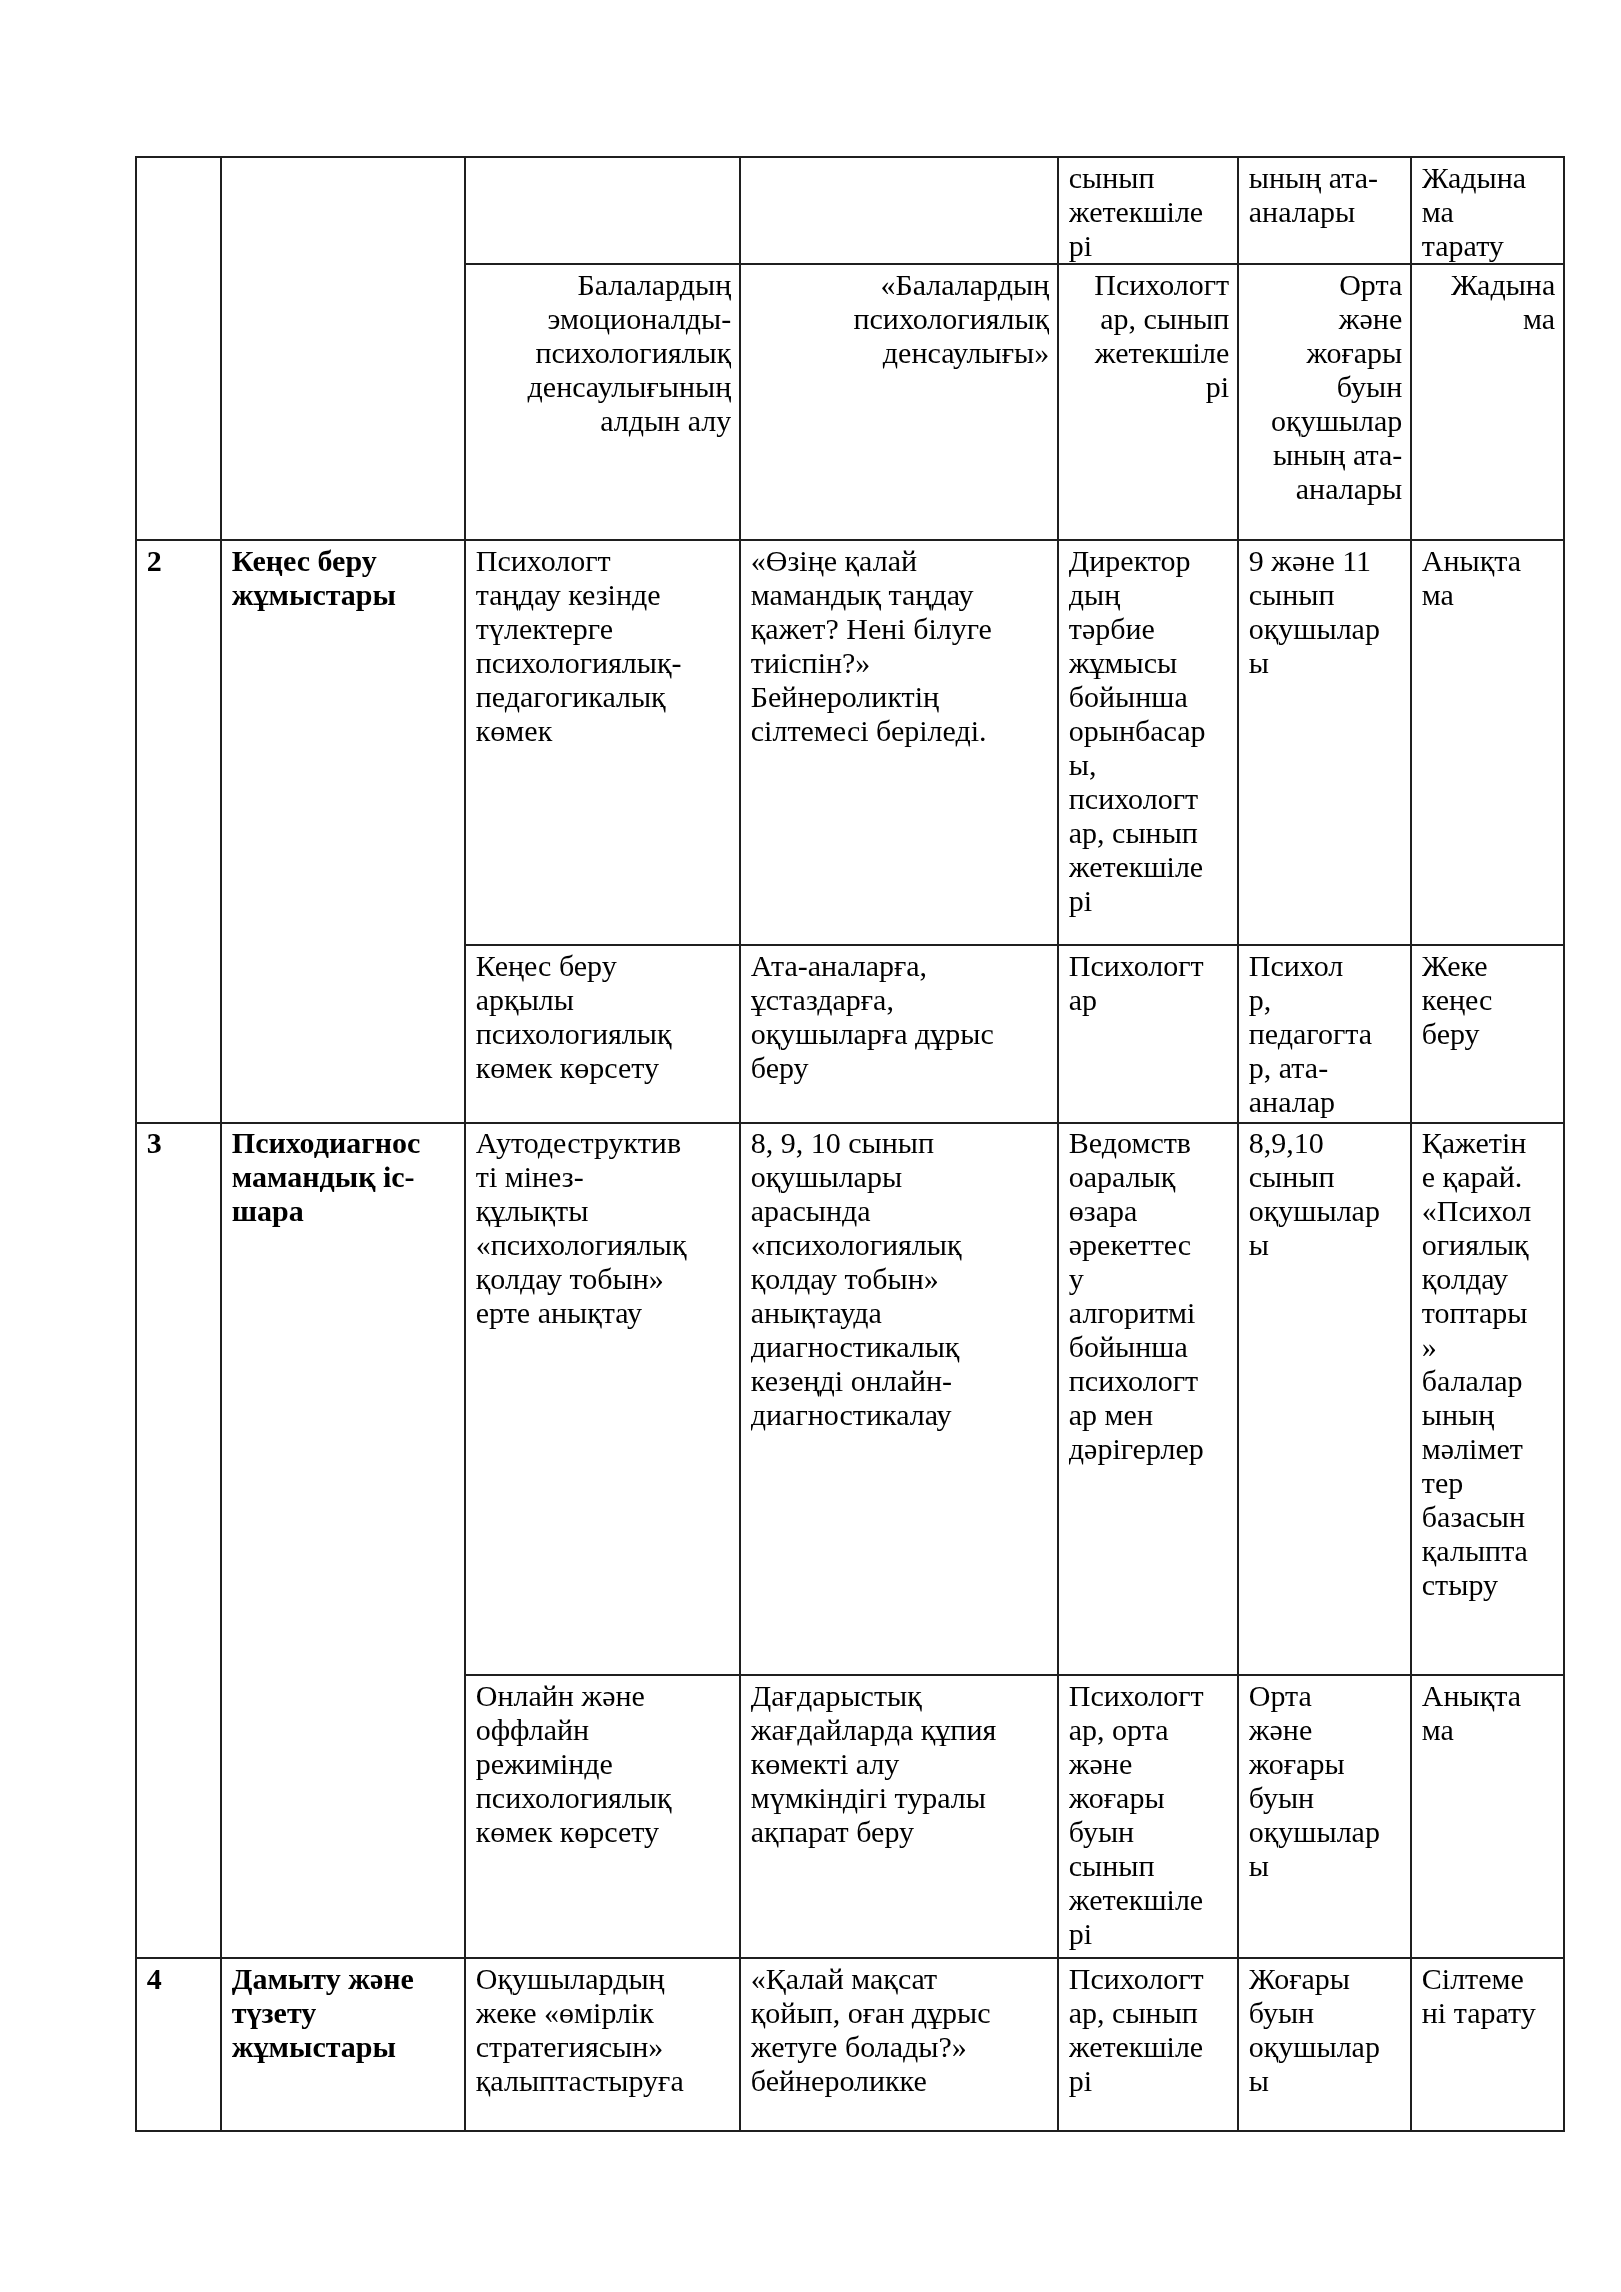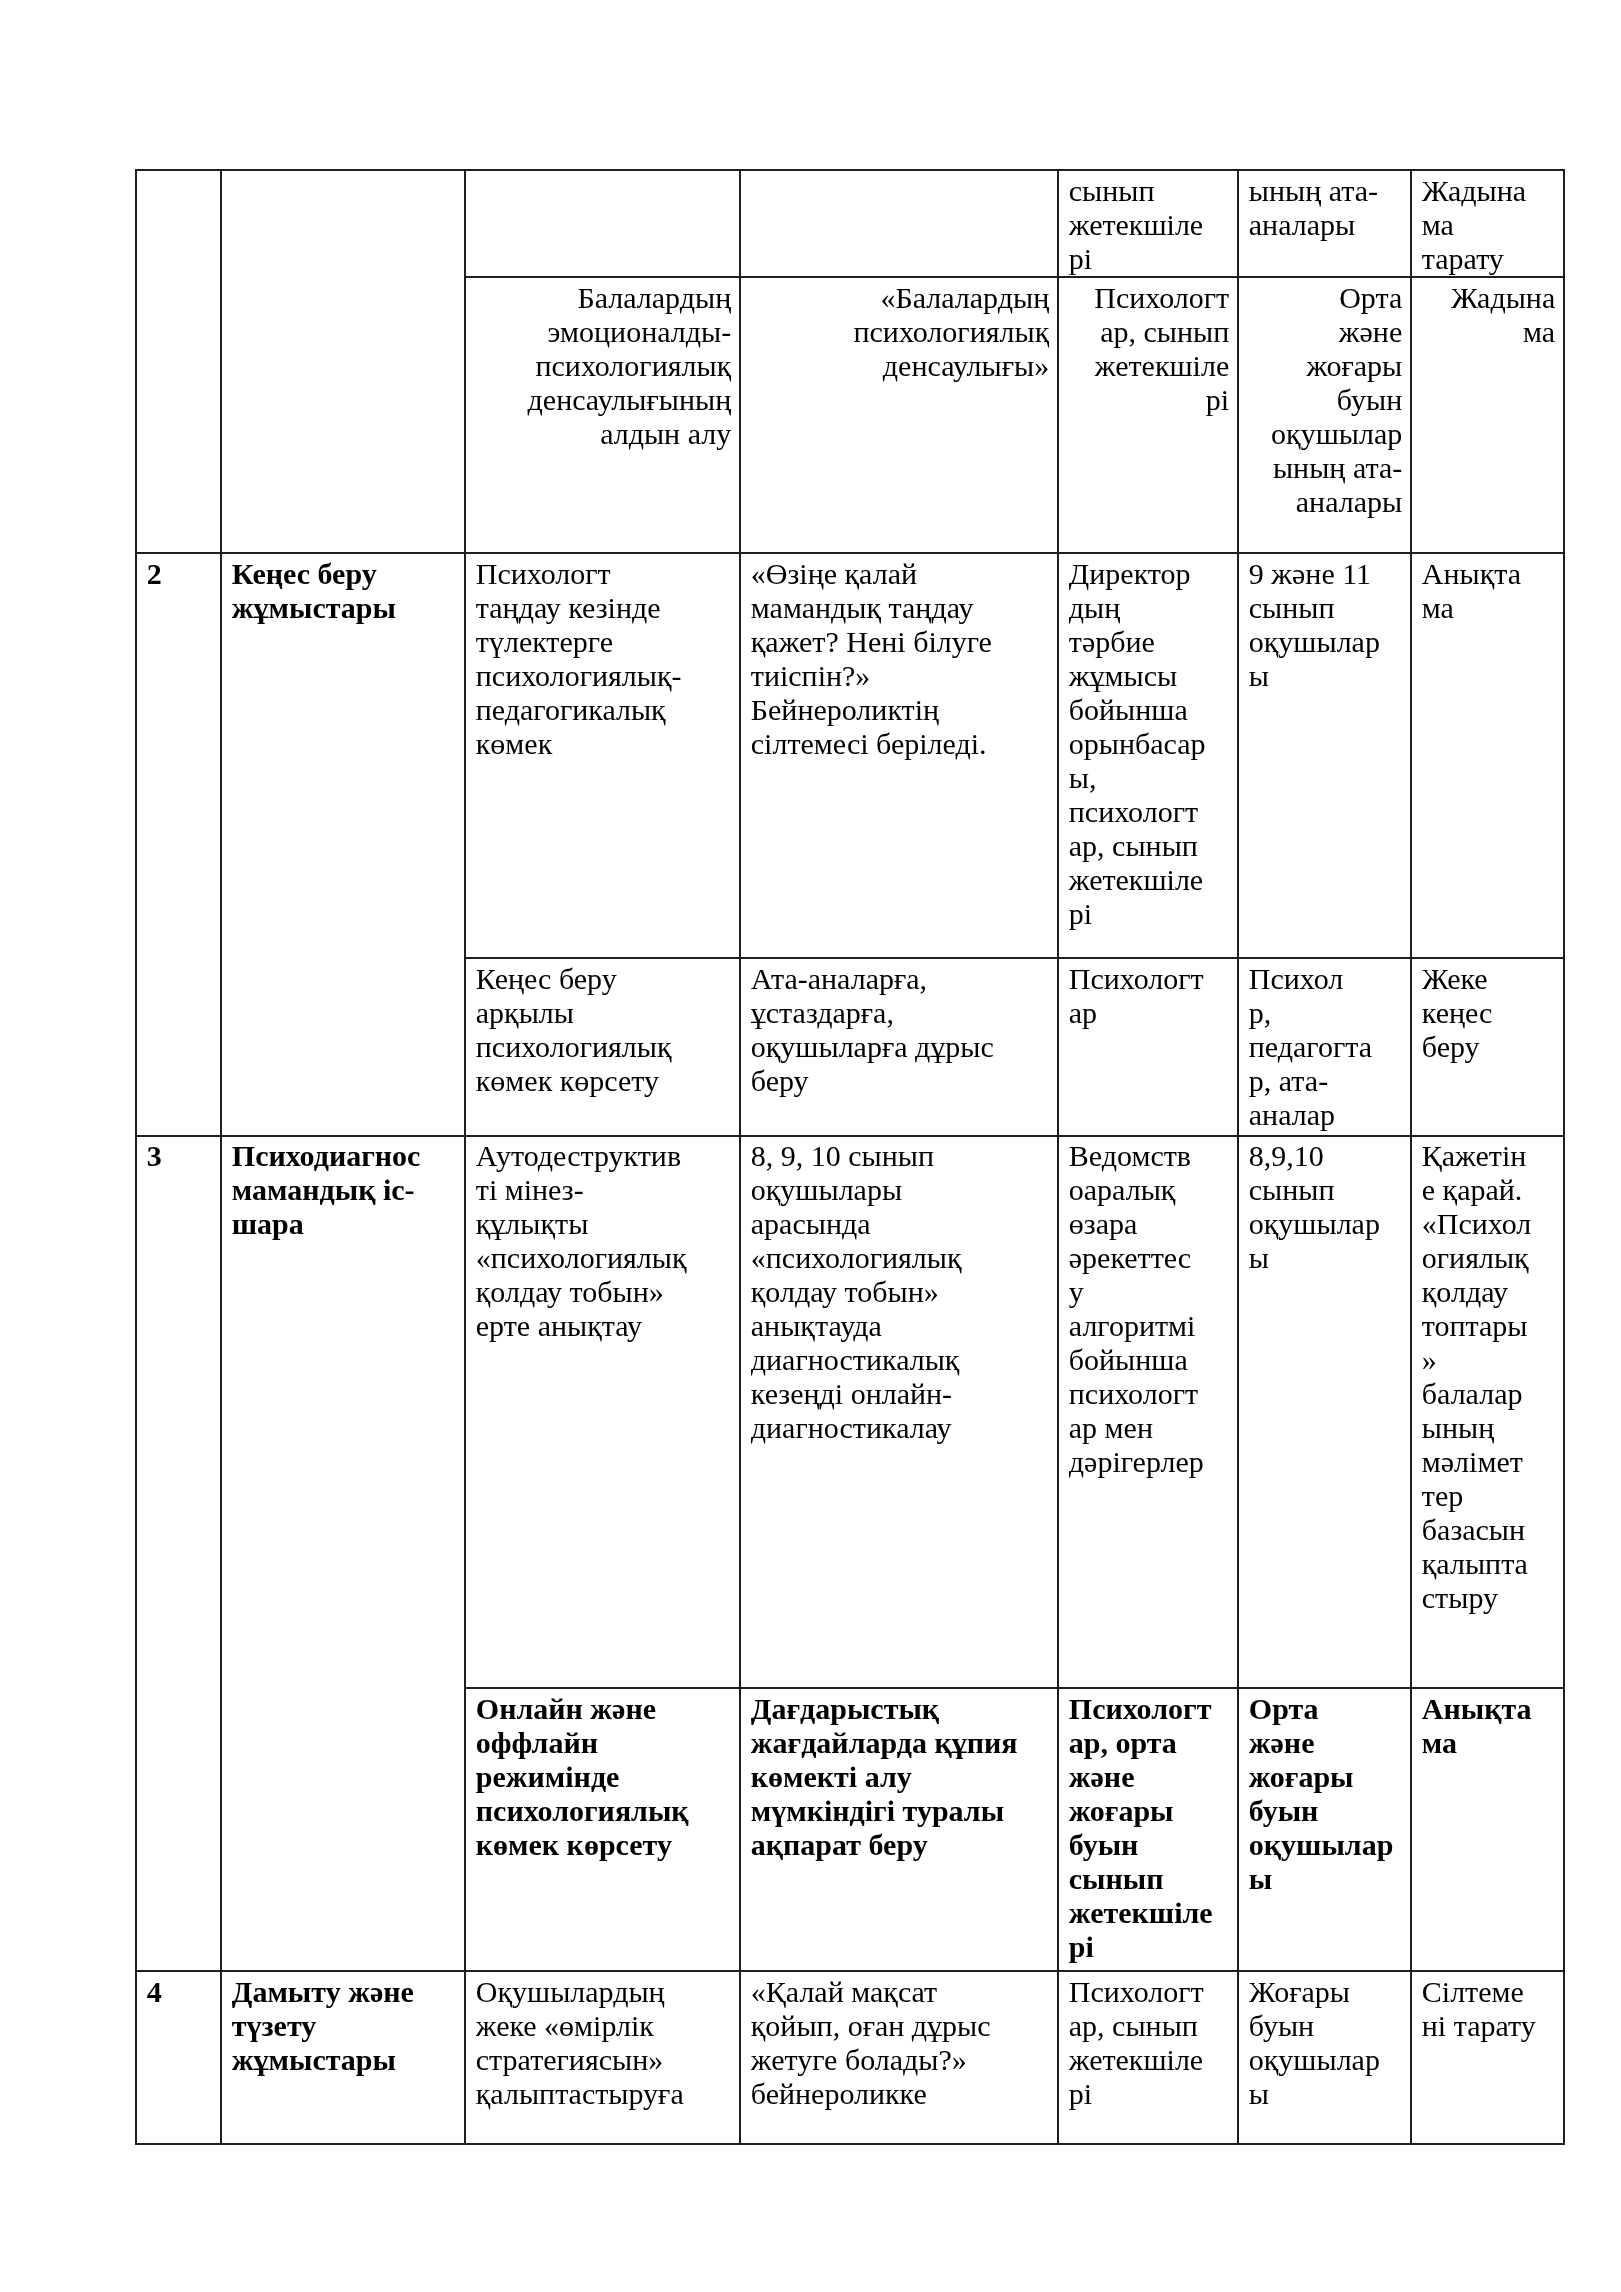--- a/index.html
+++ b/index.html
@@ -8,21 +8,21 @@
     width:1621px;
     height:2293px;
     background:#ffffff;
     font-family:"Liberation Serif","DejaVu Serif",serif;
     color:#000000;
     overflow:hidden;
   }
   table.doc{
     position:absolute;
     left:135px;
-    top:169px;
+    top:156px;
     width:1429px;
     border-collapse:collapse;
     table-layout:fixed;
   }
   table.doc td{
     border:2.9px solid #1f1f1f;
     vertical-align:top;
     padding:2.9px 7.8px 0 9.8px;
     font-size:30px;
     line-height:34px;
@@ -34,21 +34,21 @@
     white-space:pre-line;
     overflow:hidden;
     word-break:keep-all;
   }
   
   tr.r1a .cell{height:102px;}
   tr.r1b .cell{height:271px;text-align:right;}
   tr.r2a .cell{height:400px;}
   tr.r2b .cell{height:173px;}
   tr.r3a .cell{height:548px;}
-  tr.r3b .cell{height:278px;font-weight:bold;}
+  tr.r3b .cell{height:278px;}
   tr.r4  .cell{height:168px;}
   
 </style>
 </head>
 <body>
 
 <div class="page">
   <table class="doc">
     <colgroup>
       <col style="width:85px">

